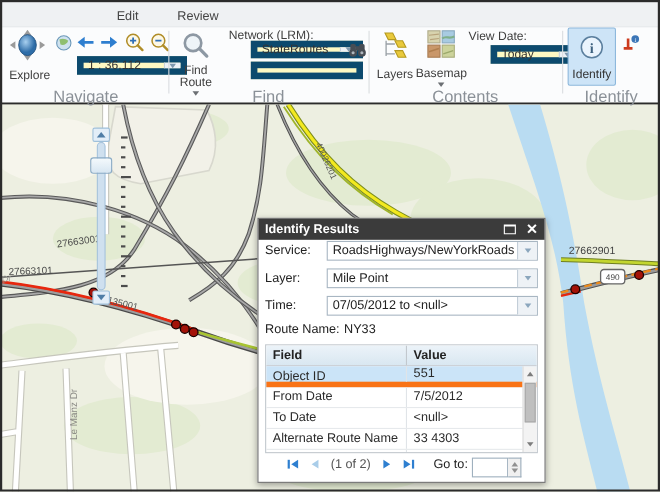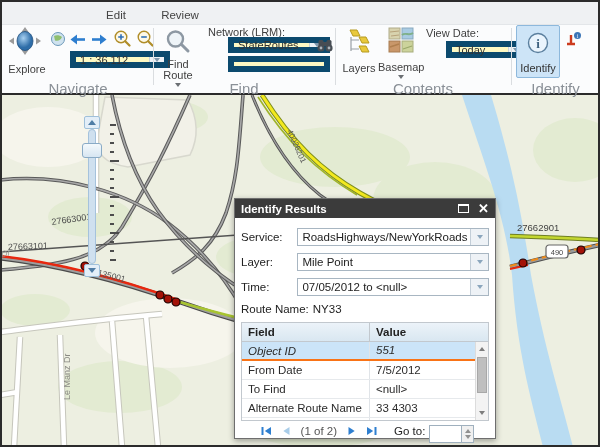--- a/index.html
+++ b/index.html
@@ -44,37 +44,37 @@
   #zs-track { position:absolute; left:8px; top:13px; width:8px; height:135px; background:#cfe0ef; border:1px solid #a5c2dc; border-radius:4px; }
   #zs-thumb { position:absolute; left:2px; top:27px; width:20px; height:15px; background:linear-gradient(#f4f9fc,#d7e6f2); border:1px solid #8aabc6; border-radius:3px; }
   .zs-tick { position:absolute; left:30px; height:2px; background:#4c4c4c; }
 
   
   #dlg { position:absolute; left:234px; top:198px; width:262px; height:241px; background:#fff; border:1px solid #6e6e6e; box-shadow:0 2px 6px rgba(0,0,0,.35); z-index:10; }
   #dlg-title { height:19px; background:#3b3b3b; display:flex; align-items:center; padding:0 6px; }
   #dlg-title .t { color:#fff; font-size:11.5px; font-weight:bold; flex:1; }
   .dlg-max { width:11px; height:9px; border:1px solid #fff; border-top-width:2px; margin-right:9px; }
   .dlg-close { color:#fff; font-size:13px; font-weight:bold; line-height:13px; }
-  #dlg-body { padding:10px 6px 0 6px; }
+  #dlg-body { padding:1px 6px 0 6px; }
   .frow { display:flex; align-items:center; margin-bottom:7px; }
   .frow .flbl { width:58px; font-size:11.5px; color:#222; }
   .fcombo { display:flex; width:197px; height:18px; border:1px solid #a8b6c2; background:#fff; align-items:center; }
   .fcombo .fval { flex:1; font-size:11.5px; color:#222; padding-left:4px; white-space:nowrap; overflow:hidden; }
   .fcombo .farr { width:18px; align-self:stretch; background:#eef2f6; border-left:1px solid #c3ced8; display:flex; align-items:center; justify-content:center; }
   .fcombo .farr .tri-down { border-top-color:#8ba6bd; }
   #route-name { font-size:11.5px; color:#222; margin:1px 0 7px 0; }
   #route-name .v { margin-left:4px; }
 
   #dlg-table { position:relative; border:1px solid #c2c8ce; height:99px; overflow:hidden; background:#fff; }
   .trow { display:flex; height:19px; align-items:center; border-bottom:1px solid #e6e9ec; font-size:11.5px; color:#2b2b2b; }
   .trow .c1 { width:128px; padding-left:6px; align-self:stretch; line-height:19px; border-right:1px solid #e0e4e8; white-space:nowrap; overflow:hidden; }
   .trow .c2 { flex:1; padding-left:6px; line-height:19px; white-space:nowrap; overflow:hidden; }
   .trow.thead { background:linear-gradient(#ecf3f9,#d9e7f1); font-weight:bold; border-bottom:1px solid #c2c8ce; color:#222; }
   .trow.thead .c1 { border-right:1px solid #c2c8ce; }
-  .trow.sel { background:#cbe4f8; border-bottom:2px solid #f97316;font-style:italic; }
+  .trow.sel { background:#cbe4f8; border-bottom:5px solid #f97316; }
   #tbl-scroll { position:absolute; top:19px; right:0; bottom:0; width:13px; background:#f3f3f3; border-left:1px solid #dcdcdc; }
   .sb-arr { position:absolute; left:0; width:12px; height:12px; display:flex; align-items:center; justify-content:center; }
   .sb-tri-up { width:0;height:0;border-left:3.5px solid transparent;border-right:3.5px solid transparent;border-bottom:4.5px solid #7d7d7d; }
   .sb-tri-dn { width:0;height:0;border-left:3.5px solid transparent;border-right:3.5px solid transparent;border-top:4.5px solid #7d7d7d; }
   #sb-thumb { position:absolute; left:1px; top:15px; width:10px; height:36px; background:#bfbfbf; border:1px solid #a8a8a8; }
 
   #dlg-pager { display:flex; justify-content:center; height:25px; padding-top:4px; }
   .pg-ico { margin:0 4px; display:block; }
   #pg-text { font-size:11.5px; color:#555; margin:0 5px; }
   #goto-lbl { font-size:11.5px; color:#222; margin-left:12px; margin-right:4px; }
@@ -411,21 +411,21 @@
         </div>
         <div class="trow sel">
           <span class="c1">Object ID</span>
           <span class="c2">551</span>
         </div>
         <div class="trow">
           <span class="c1">From Date</span>
           <span class="c2">7/5/2012</span>
         </div>
         <div class="trow">
-          <span class="c1">To Find</span>
+          <span class="c1">To Date</span>
           <span class="c2">&lt;null&gt;</span>
         </div>
         <div class="trow">
           <span class="c1">Alternate Route Name</span>
           <span class="c2">33 4303</span>
         </div>
         <div class="trow">
             <span class="c1"></span>
             <span class="c2"></span>
           </div>

